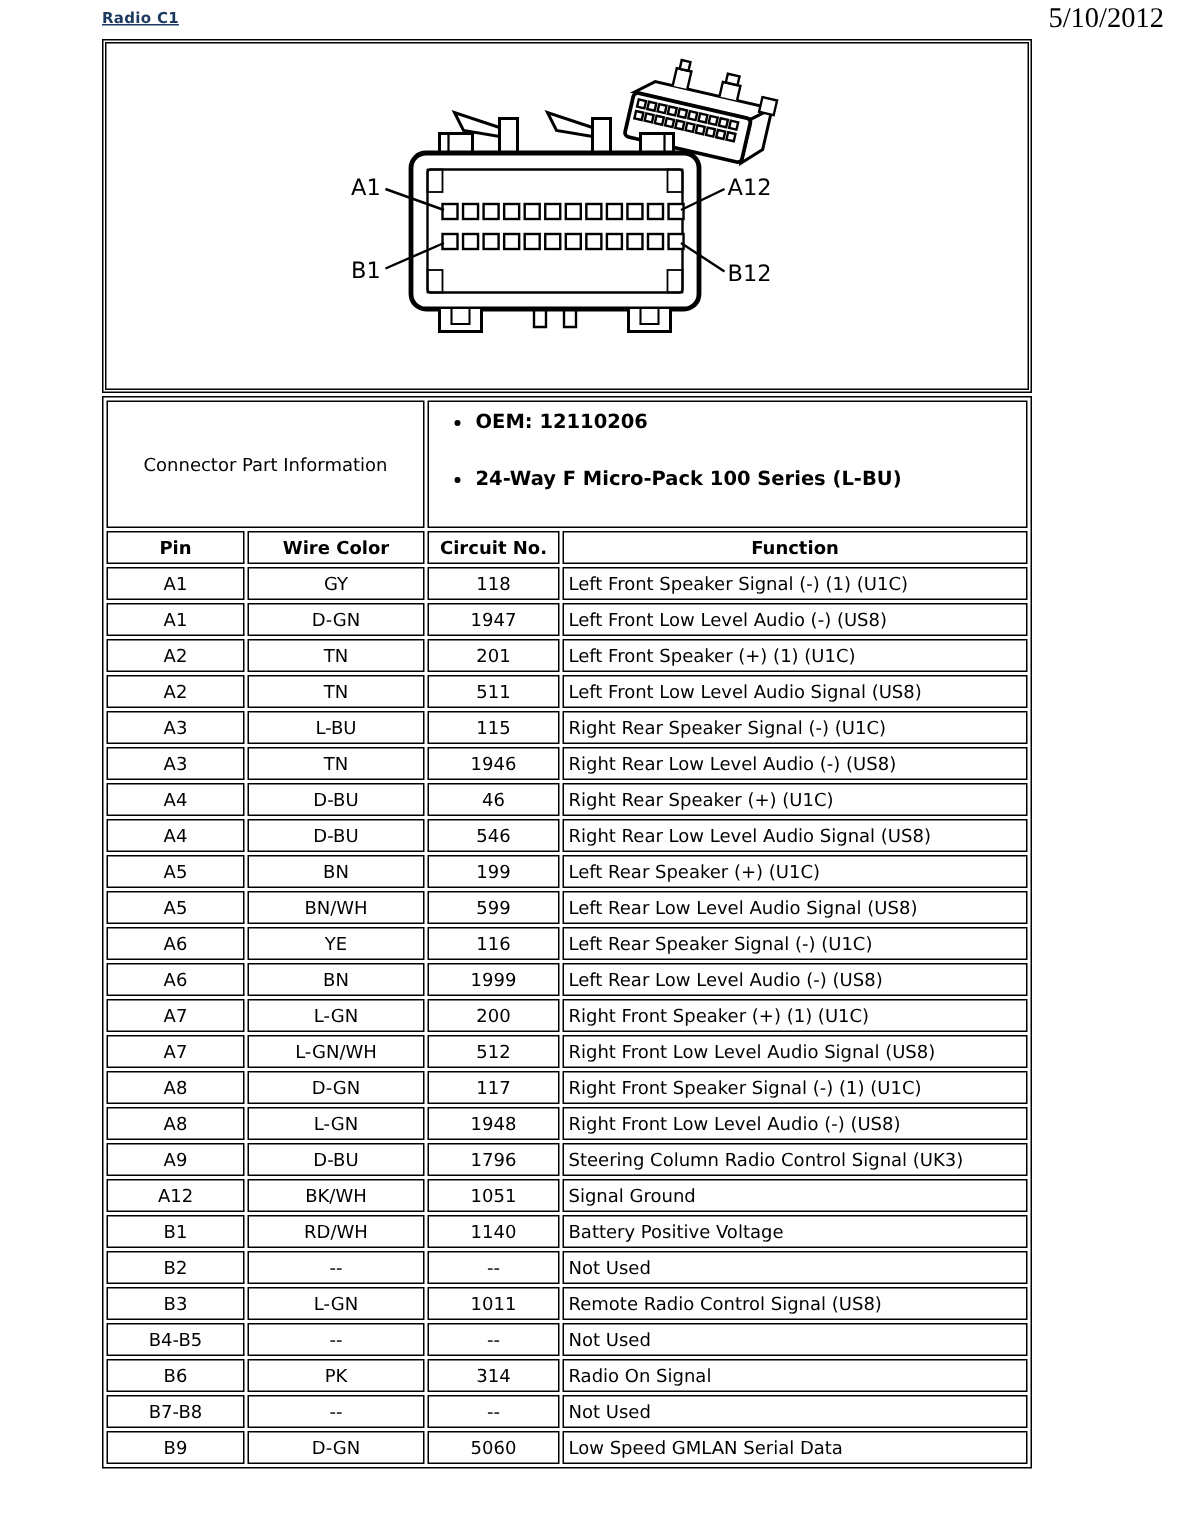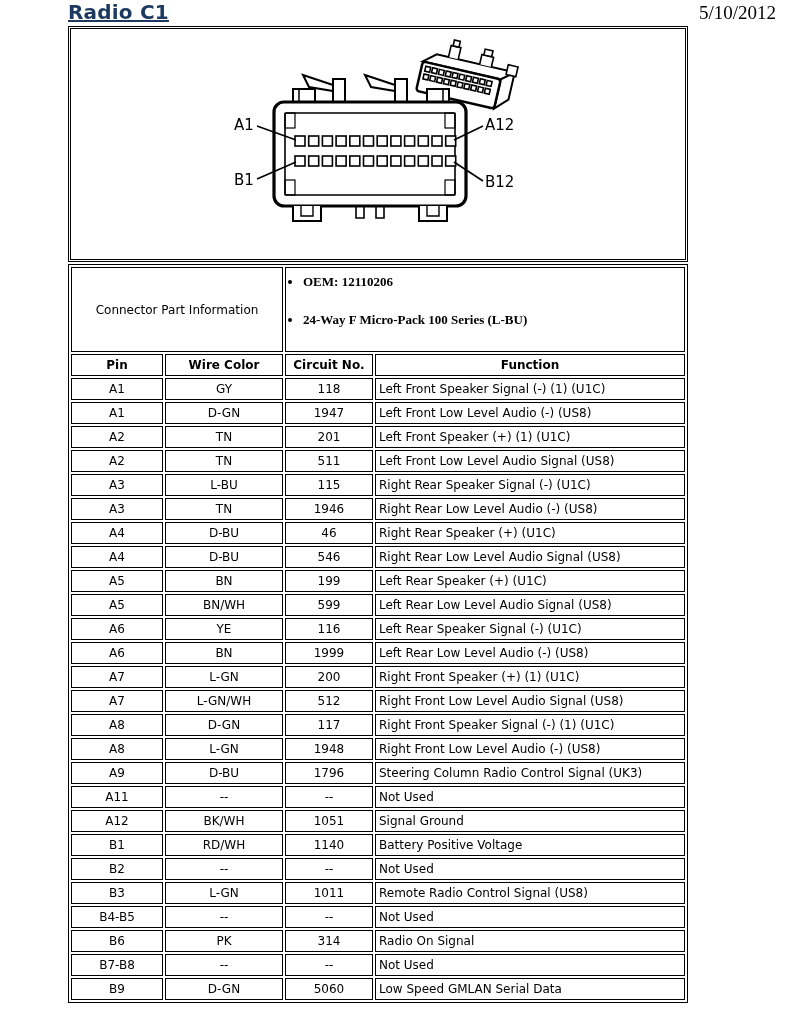--- a/index.html
+++ b/index.html
@@ -8,21 +8,21 @@
     font-family:"DejaVu Sans","Liberation Sans",sans-serif;
     color:#000;
     position:relative;
     box-sizing:border-box;
   }
   .page{position:absolute;left:68px;top:0;width:620px;}
 
   
   .hdr{position:relative;height:26px;}
   .title{
-    font-size:20px;font-weight:bold;text-decoration:underline;
+    font-size:10px;font-weight:bold;text-decoration:underline;
     padding-top:0;display:inline-block;letter-spacing:0.2px;
   }
   .date{
     position:absolute;right:-88px;top:2px;
     font-family:"Liberation Serif","DejaVu Serif",serif;
     font-size:19px;color:#000;
   }
 
   
   .figurebox{
@@ -57,21 +57,21 @@
     background:#fff;
   }
   td.c, th{text-align:center;}
   td.l{text-align:left;padding-left:4px;}
   th{font-weight:bold;}
   td.partinfo-label{
     font-weight:normal;text-align:center;height:64px;font-size:13px;
   }
   td.partinfo-bullets{height:64px;vertical-align:top;}
   td.partinfo-bullets ul{
-    margin:4px 0 0 14px;padding:0;list-style-type:disc;font-family:Liberation Serif, serif;
+    margin:4px 0 0 28px;padding:0;list-style-type:disc;
   }
   td.partinfo-bullets li{
     font-weight:bold;font-size:13px;margin:5px 0 22px 0;
   }
 </style>
 </head>
 <body>
 
 <div class="page">
 
@@ -316,26 +316,20 @@
       <td class="c">1948</td>
       <td class="l">Right Front Low Level Audio (-) (US8)</td>
     </tr>
         <tr>
       <td class="c">A9</td>
       <td class="c">D-BU</td>
       <td class="c">1796</td>
       <td class="l">Steering Column Radio Control Signal (UK3)</td>
     </tr>
         <tr>
-      <td class="c">A11</td>
-      <td class="c">--</td>
-      <td class="c">--</td>
-      <td class="l">Not Used</td>
-    </tr>
-        <tr>
       <td class="c">A12</td>
       <td class="c">BK/WH</td>
       <td class="c">1051</td>
       <td class="l">Signal Ground</td>
     </tr>
         <tr>
       <td class="c">B1</td>
       <td class="c">RD/WH</td>
       <td class="c">1140</td>
       <td class="l">Battery Positive Voltage</td>

